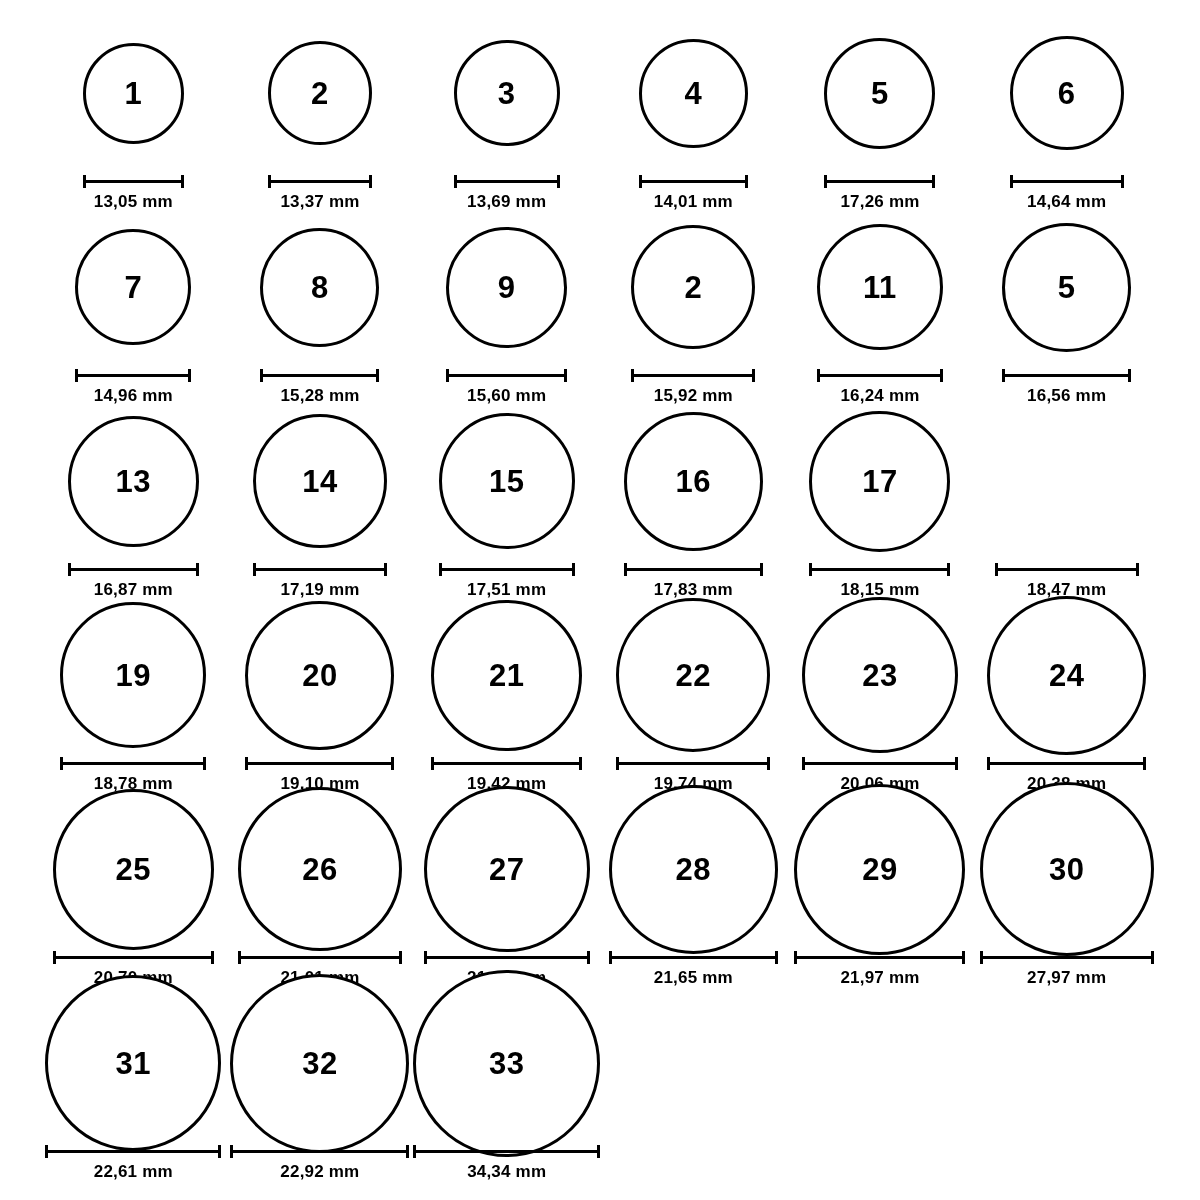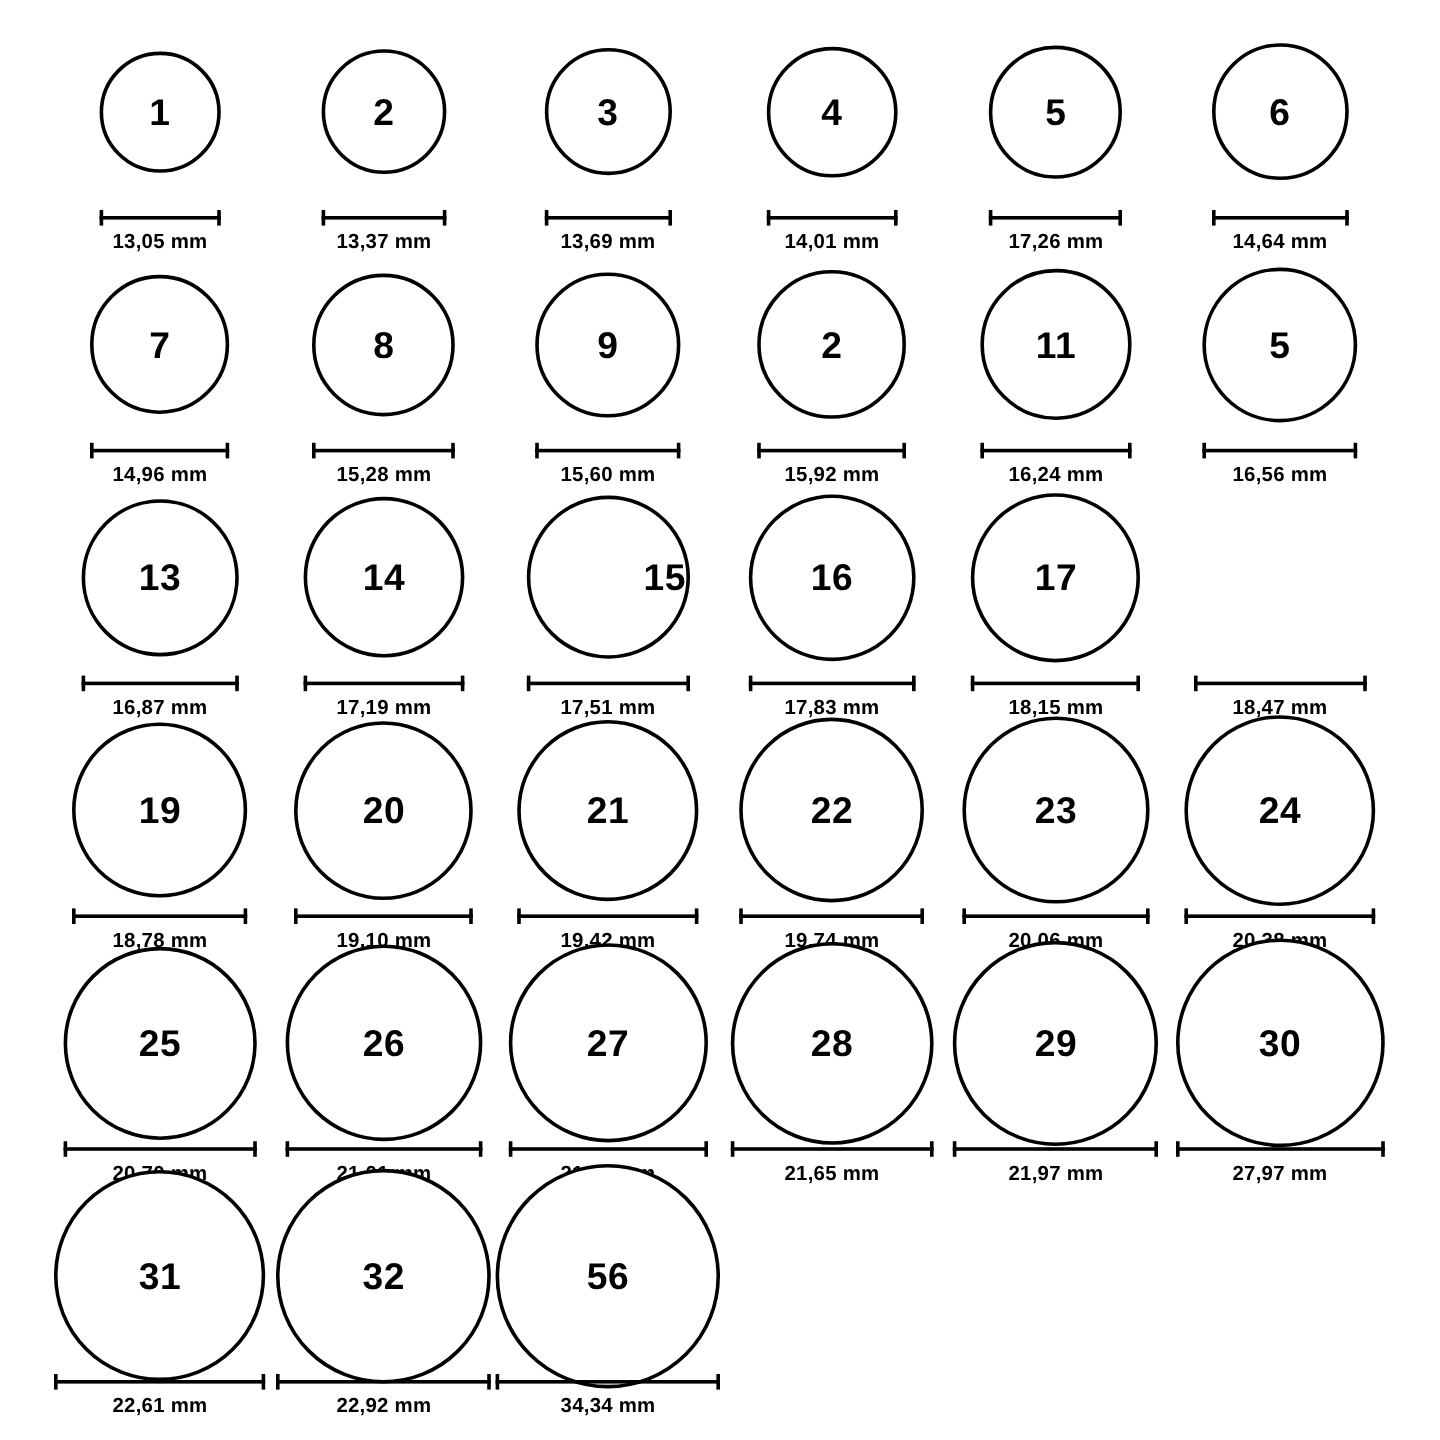--- a/index.html
+++ b/index.html
@@ -275,21 +275,21 @@
         </div>
         <div class="measure-bar" style="width: 134px;">
           <div class="bar-line"></div>
           <div class="cap left"></div>
           <div class="cap right"></div>
         </div>
         <div class="measure-label">17,19 mm</div>
       </div>
       <div class="size-cell">
         <div class="circle-wrap">
-          <div class="ring-circle" style="width: 136px; height: 136px; justify-content: flex-end;">
+          <div class="ring-circle" style="width: 136px; height: 136px;">
             <span class="ring-number">15</span>
           </div>
         </div>
         <div class="measure-bar" style="width: 136px;">
           <div class="bar-line"></div>
           <div class="cap left"></div>
           <div class="cap right"></div>
         </div>
         <div class="measure-label">17,51 mm</div>
       </div>
@@ -511,21 +511,21 @@
         <div class="measure-bar" style="width: 179px;">
           <div class="bar-line"></div>
           <div class="cap left"></div>
           <div class="cap right"></div>
         </div>
         <div class="measure-label">22,92 mm</div>
       </div>
       <div class="size-cell">
         <div class="circle-wrap">
           <div class="ring-circle" style="width: 187px; height: 187px;">
-            <span class="ring-number">56</span>
+            <span class="ring-number">33</span>
           </div>
         </div>
         <div class="measure-bar" style="width: 187px;">
           <div class="bar-line"></div>
           <div class="cap left"></div>
           <div class="cap right"></div>
         </div>
         <div class="measure-label">34,34 mm</div>
       </div>
       <div class="size-cell empty"></div>

